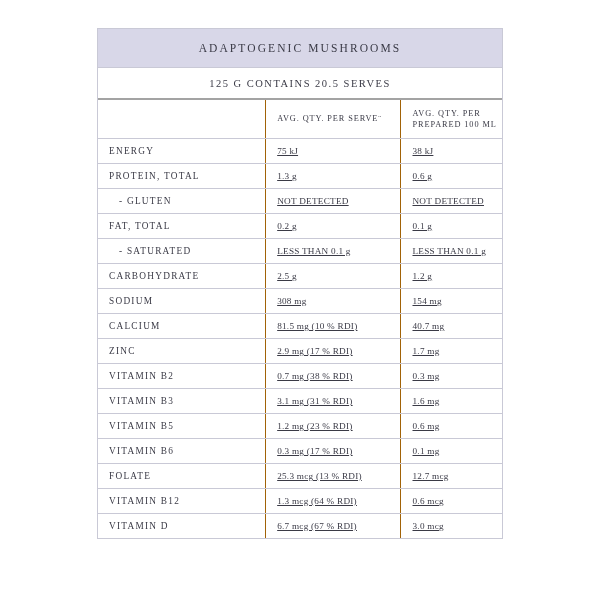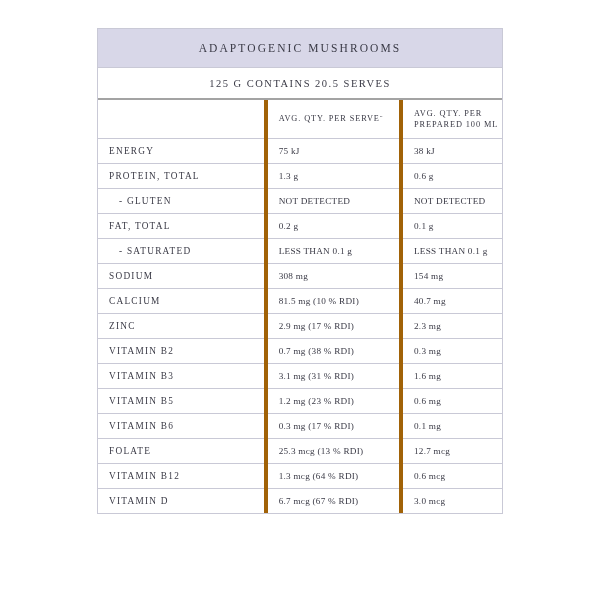--- a/index.html
+++ b/index.html
@@ -61,21 +61,21 @@
     width: 100%;
     border-collapse: collapse;
     table-layout: fixed;
   }
   table.nutrition col.c-label { width: 41.5%; }
   table.nutrition col.c-serve { width: 33.5%; }
   table.nutrition col.c-prep  { width: 25%; }
 
   table.nutrition th,
   table.nutrition td {
-    border-right: 4px solid #a16207;
+    border-right: 1px solid #a16207;
     border-bottom: 1px solid #c9c9d6;
     padding: 0 0 0 11px;
     vertical-align: middle;
     text-align: left;
     font-weight: normal;
   }
   table.nutrition th:last-child,
   table.nutrition td:last-child {
     border-right: none;
   }
@@ -105,20 +105,21 @@
     text-transform: uppercase;
     font-size: 9.3px;
   }
   tbody td.label.indent {
     padding-left: 21px;
     font-family: Liberation Serif, serif;
   }
   tbody td.value {
     letter-spacing: 0.25px;
     font-size: 9.2px;
+    text-decoration: underline;
   }
 </style>
 </head>
 <body>
 
 <div class="page">
   <div class="panel">
 
     <div class="title-bar">
       <span class="title-text">ADAPTOGENIC MUSHROOMS</span>
@@ -161,33 +162,38 @@
             <td class="label">FAT, TOTAL</td>
             <td class="value">0.2 g</td>
             <td class="value">0.1 g</td>
           </tr>
           <tr>
             <td class="label indent">- SATURATED</td>
             <td class="value">LESS THAN 0.1 g</td>
             <td class="value">LESS THAN 0.1 g</td>
           </tr>
           <tr>
+            <td class="label">CARBOHYDRATE</td>
+            <td class="value">2.5 g</td>
+            <td class="value">1.2 g</td>
+          </tr>
+          <tr>
             <td class="label">SODIUM</td>
             <td class="value">308 mg</td>
             <td class="value">154 mg</td>
           </tr>
           <tr>
             <td class="label">CALCIUM</td>
             <td class="value">81.5 mg (10 % RDI)</td>
             <td class="value">40.7 mg</td>
           </tr>
           <tr>
             <td class="label">ZINC</td>
             <td class="value">2.9 mg (17 % RDI)</td>
-            <td class="value">2.3 mg</td>
+            <td class="value">1.7 mg</td>
           </tr>
           <tr>
             <td class="label">VITAMIN B2</td>
             <td class="value">0.7 mg (38 % RDI)</td>
             <td class="value">0.3 mg</td>
           </tr>
           <tr>
             <td class="label">VITAMIN B3</td>
             <td class="value">3.1 mg (31 % RDI)</td>
             <td class="value">1.6 mg</td>

